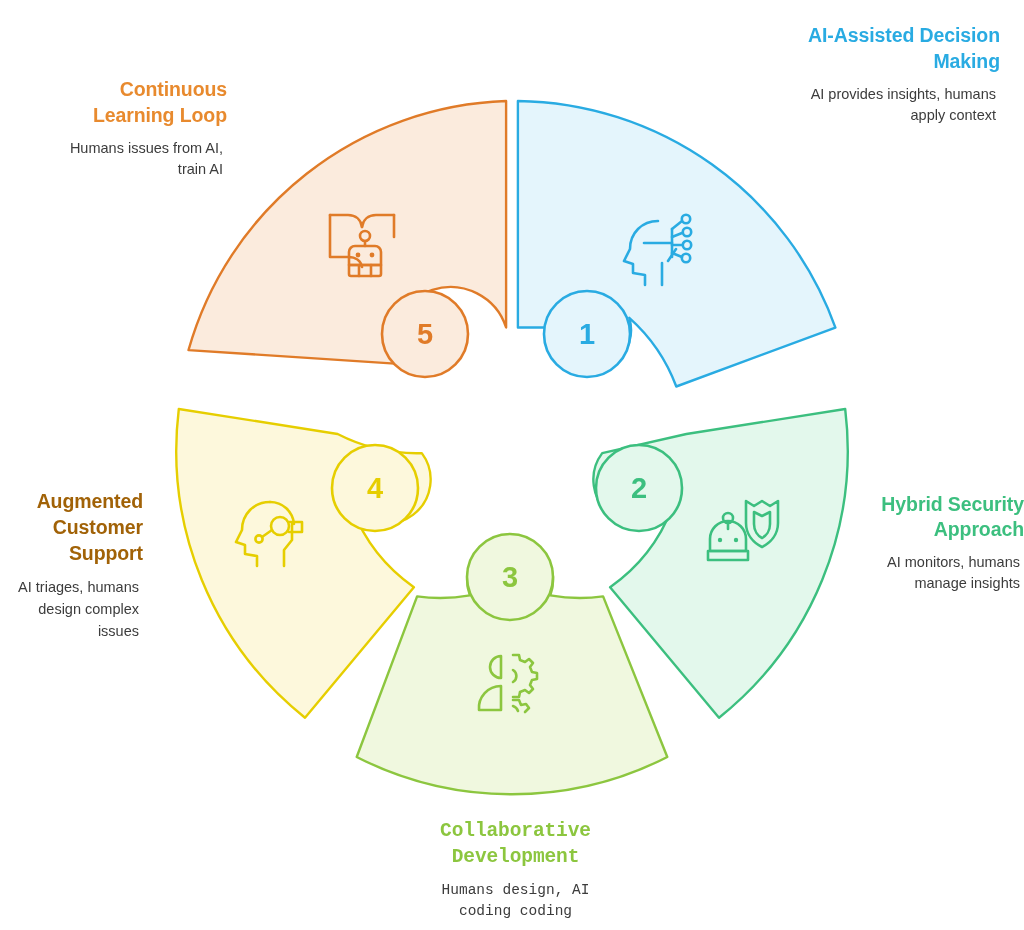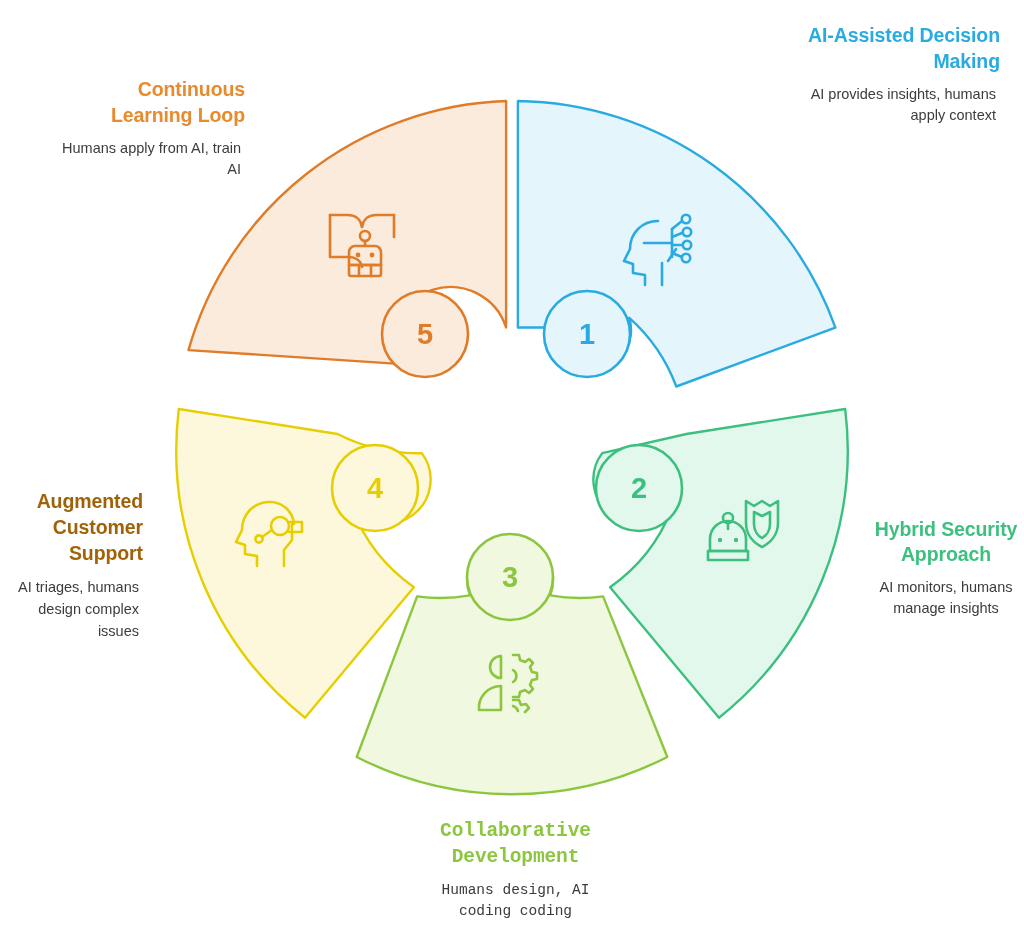--- a/index.html
+++ b/index.html
@@ -38,24 +38,24 @@
   }
   .label-desc {
     font-size: 14.5px;
     line-height: 21px;
     color: #3c3c3c;
     margin: 4px;
     font-weight: 400;
   }
   
   #label-1 { left: 785px; top: 22px;  width: 215px; text-align: right; }
-  #label-2 { left: 868px; top: 517px; width: 156px; text-align: center; }
+  #label-2 { left: 868px; top: 492px; width: 156px; text-align: right; }
   #label-3 { left: 408px; top: 818px; width: 215px; text-align: center; font-family: Liberation Mono, monospace; }
   #label-4 { left: 0px;   top: 488px; width: 143px; text-align: right; }
-  #label-5 { left: 56px;  top: 76px;  width: 189px; text-align: right; }
+  #label-5 { left: 38px;  top: 76px;  width: 189px; text-align: right; }
 
   #label-1 .label-title { color: #29ABE2; }
   #label-2 .label-title { color: #3CBF7F; }
   #label-3 .label-title { color: #8CC63F; }
   #label-4 .label-title { color: #a16207; }
   #label-5 .label-title { color: #E88A2E; }
 
   #label-2 .label-title { line-height: 25px; }
   #label-4 .label-desc { line-height: 22px; }
 </style>
@@ -208,16 +208,16 @@
     <p class="label-desc">Humans design, AI coding coding</p>
   </div>
 
   <div class="label-block" id="label-4">
     <p class="label-title">Augmented Customer Support</p>
     <p class="label-desc">AI triages, humans design complex issues</p>
   </div>
 
   <div class="label-block" id="label-5">
     <p class="label-title">Continuous Learning Loop</p>
-    <p class="label-desc">Humans apply from AI, train AI</p>
+    <p class="label-desc">Humans issues from AI, train AI</p>
   </div>
 
 </div>
 
 </body></html>

